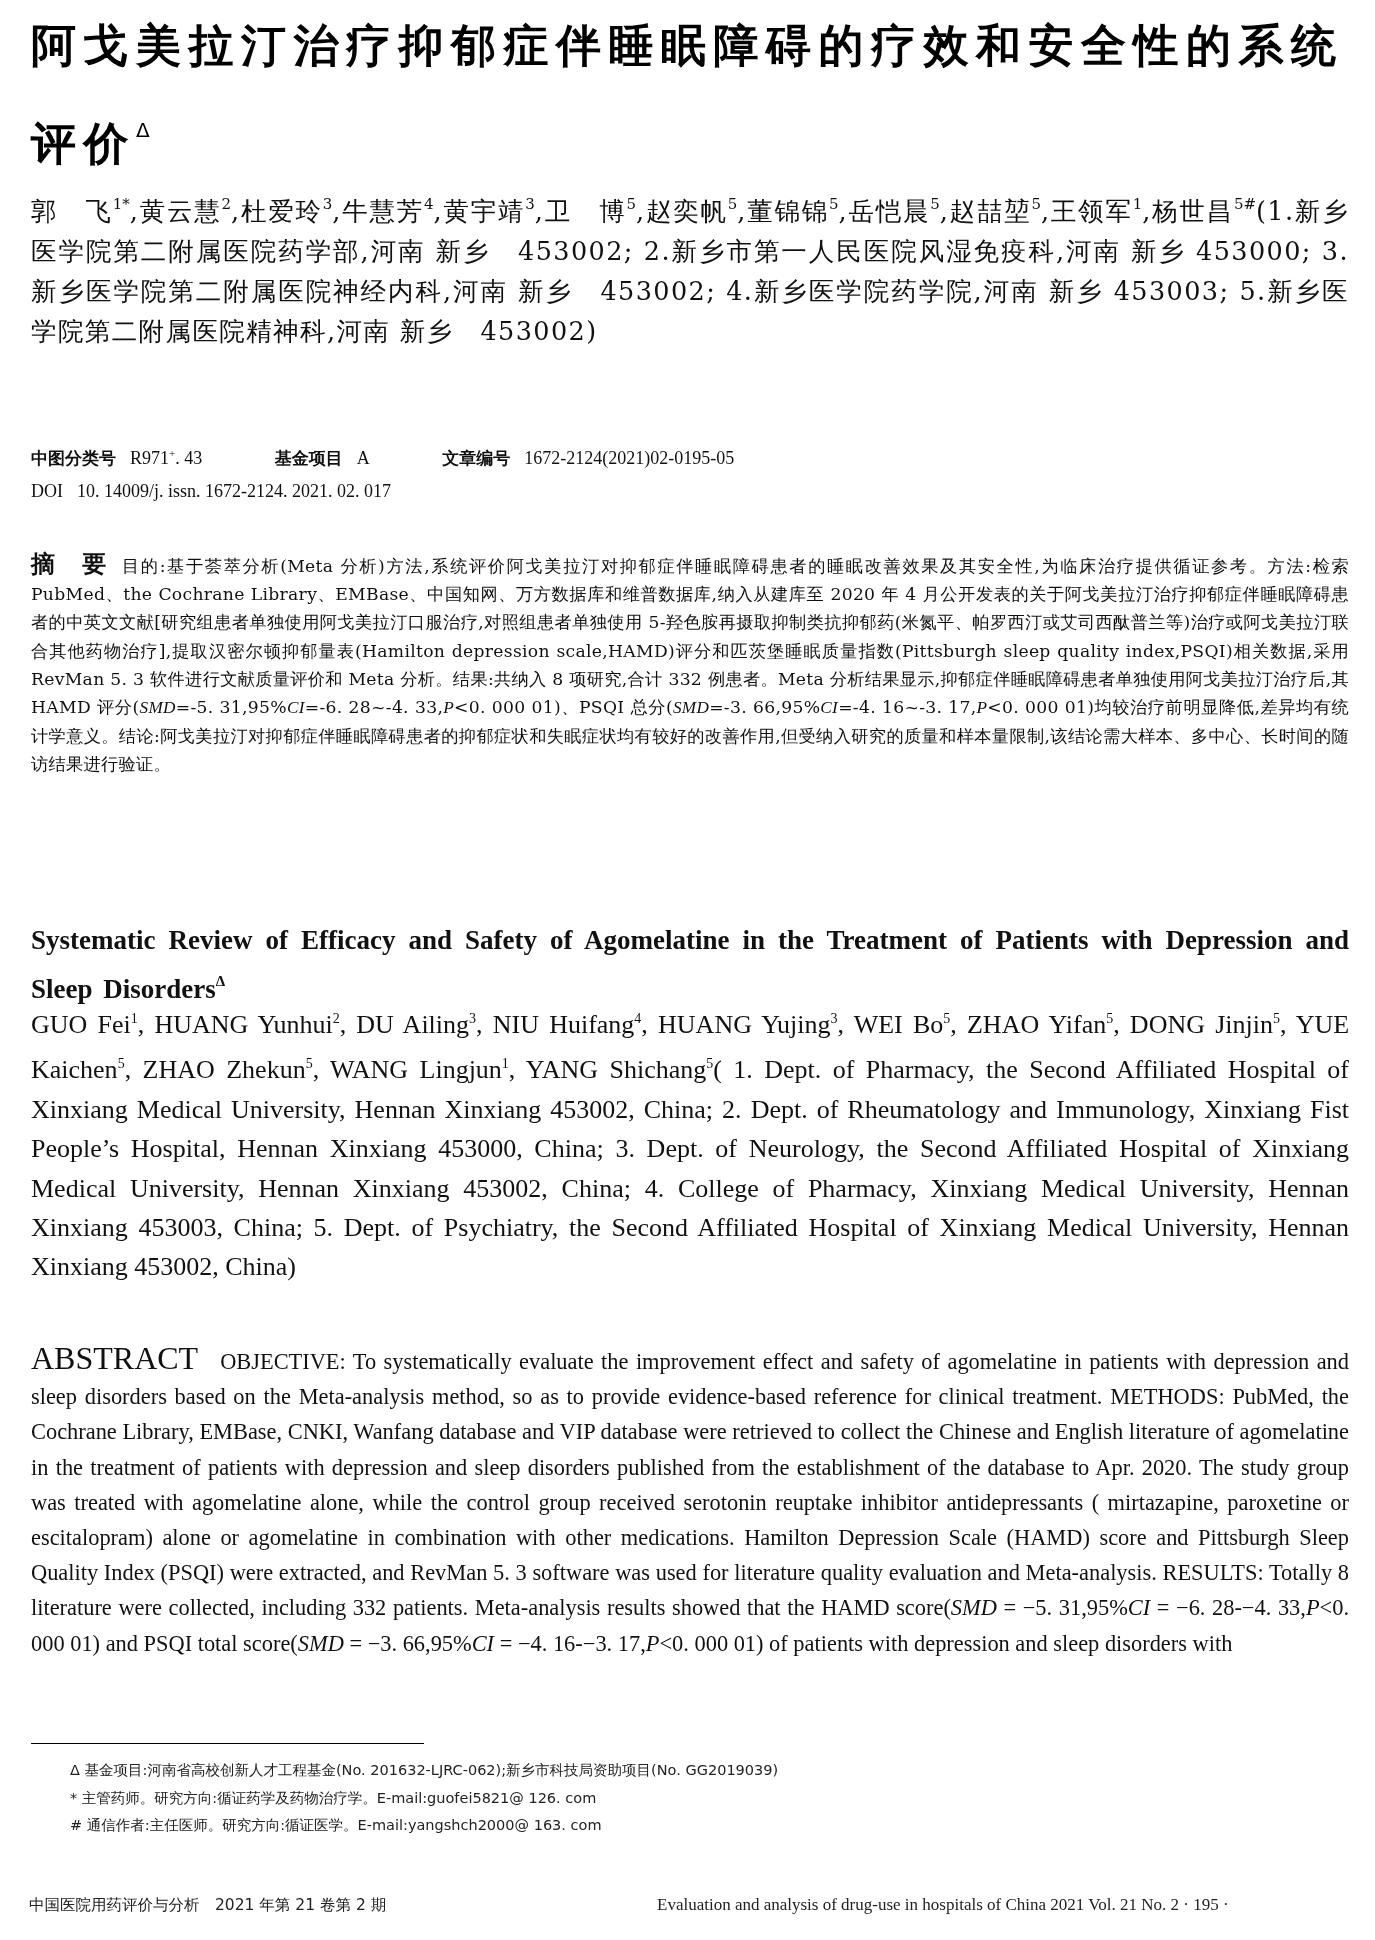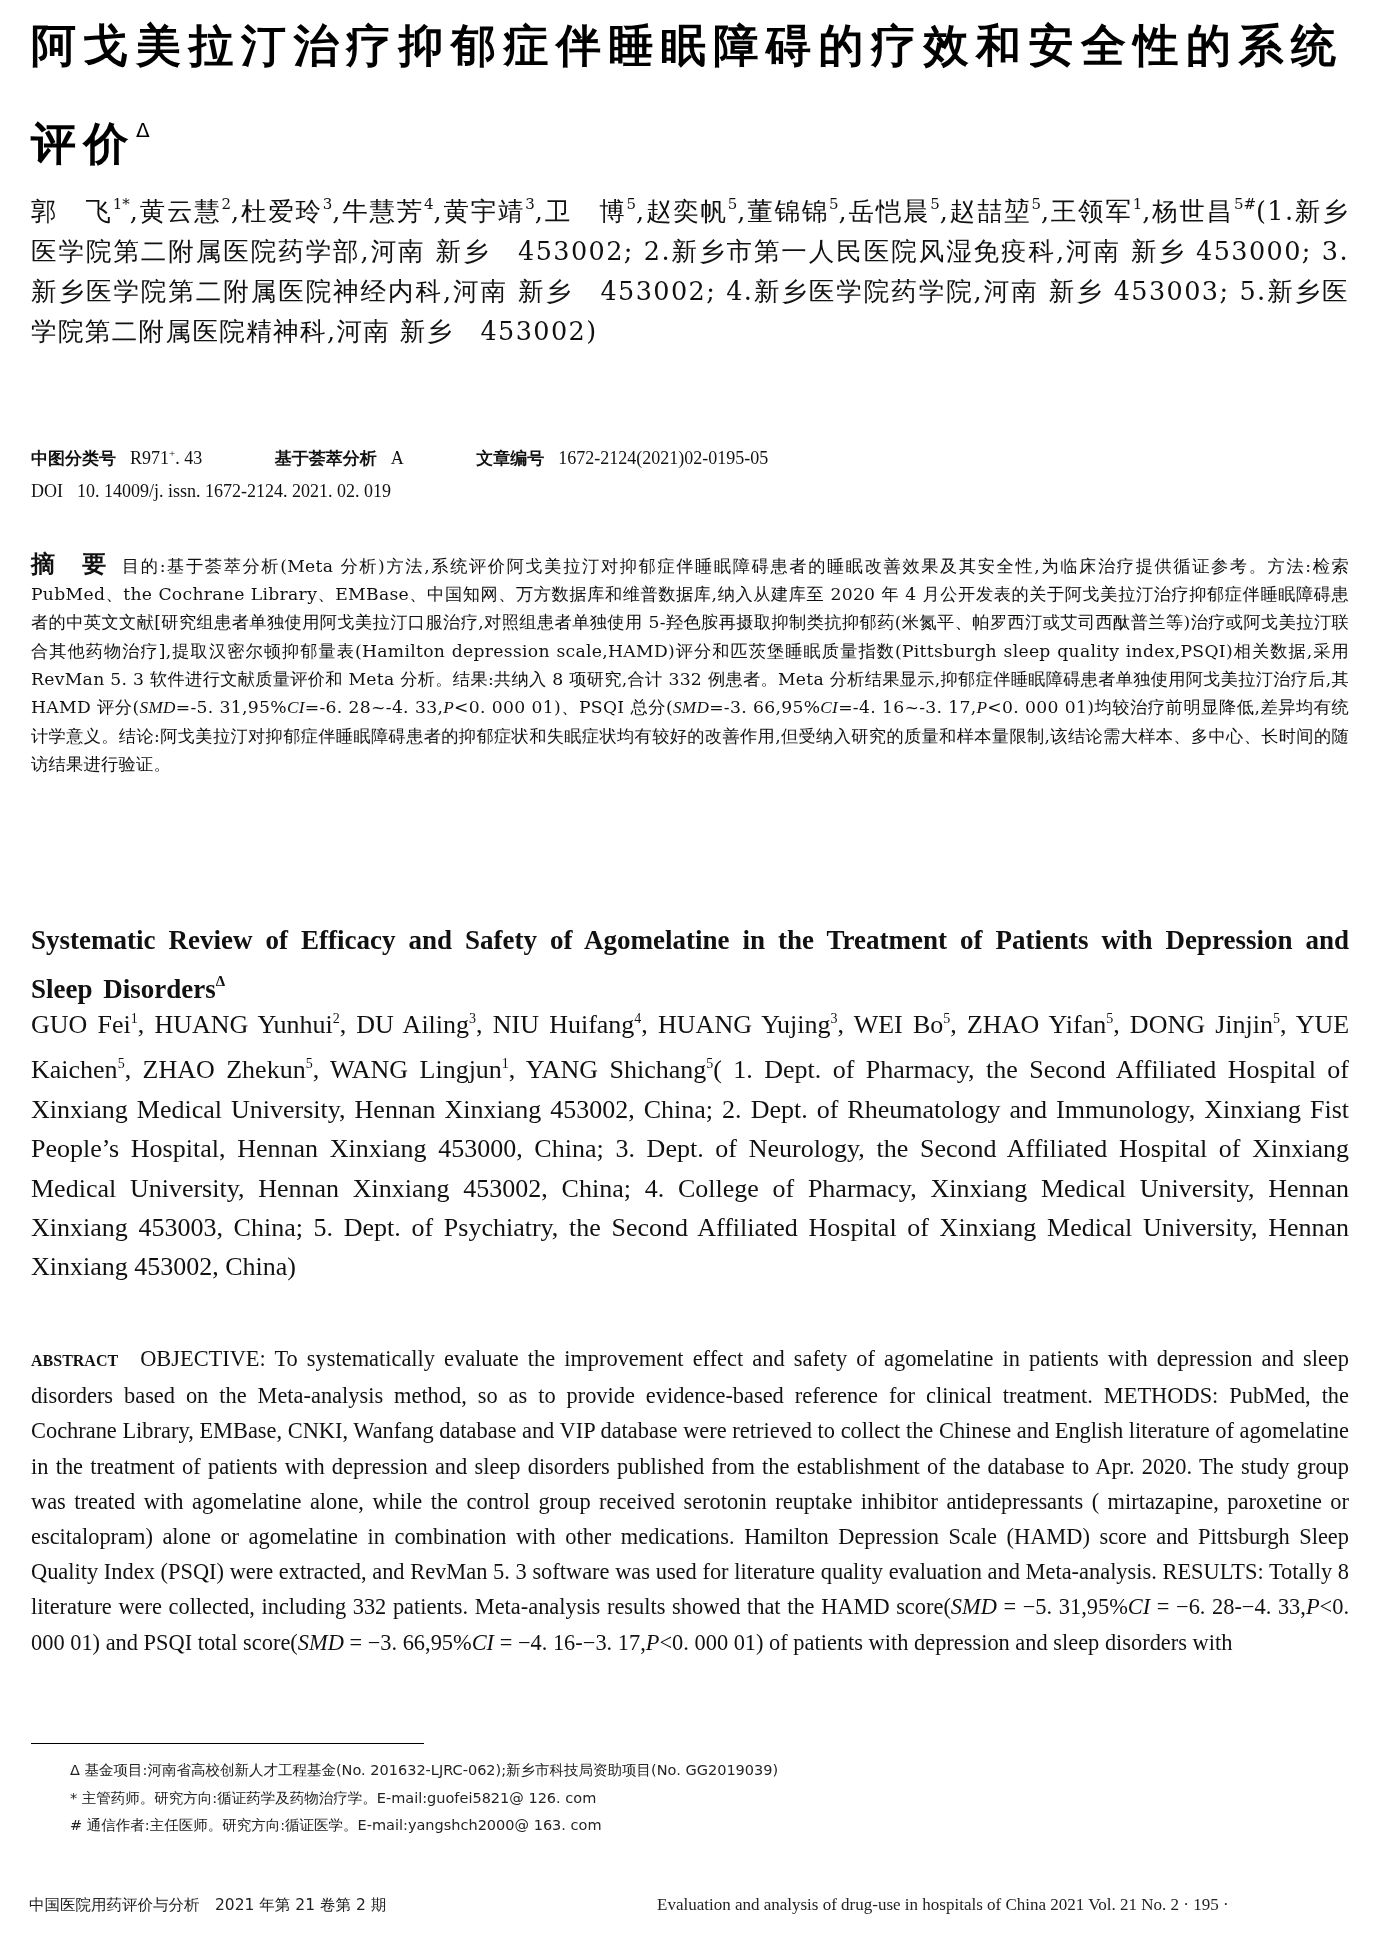--- a/index.html
+++ b/index.html
@@ -46,21 +46,21 @@
   .en-authors {
     top: 999px; font-family: "Liberation Serif", serif; font-size: 26px;
     line-height: 39.4px; text-align: justify; text-align-last: left;
   }
   .en-authors sup { font-size: 14px; vertical-align: 10px; }
 
   .en-abs {
     top: 1341px; font-family: "Liberation Serif", serif; font-size: 22.4px;
     line-height: 35.2px; text-align: justify;
   }
-  .en-abs .lbl { font-weight: bold; font-size: 16px; margin-right: 22px; }
+  .en-abs .lbl { font-weight: normal; font-size: 32px; margin-right: 22px; }
   .en-abs i { font-style: italic; }
 
   .rule { position: absolute; left: 27px; top: 1743px; width: 393px; height: 0; border-top: 1.5px solid #000; }
 
   .footnotes {
     top: 1757px; left: 66px; font-family: "DejaVu Sans", sans-serif; font-size: 14.5px; line-height: 27.5px;
     color: #222;
   }
   .footnotes .line { white-space: nowrap; }
 
@@ -81,26 +81,26 @@
   </div>
 
   <div class="col cn-authors">
     <span id="cn-author-list"><span>郭　飞</span><sup>1*</sup>,<span>黄云慧</span><sup>2</sup>,<span>杜爱玲</span><sup>3</sup>,<span>牛慧芳</span><sup>4</sup>,<span>黄宇靖</span><sup>3</sup>,<span>卫　博</span><sup>5</sup>,<span>赵奕帆</span><sup>5</sup>,<span>董锦锦</span><sup>5</sup>,<span>岳恺晨</span><sup>5</sup>,<span>赵喆堃</span><sup>5</sup>,<span>王领军</span><sup>1</sup>,<span>杨世昌</span><sup>5#</sup></span><span>(1.新乡医学院第二附属医院药学部,河南 新乡　453002; 2.新乡市第一人民医院风湿免疫科,河南 新乡 453000; 3.新乡医学院第二附属医院神经内科,河南 新乡　453002; 4.新乡医学院药学院,河南 新乡 453003; 5.新乡医学院第二附属医院精神科,河南 新乡　453002)</span>
   </div>
 
   <div class="col meta">
     <div>
       <span class="lbl">中图分类号</span><span class="val"><span>R971</span><sup>+</sup><span>. 43</span></span>
       <span class="gap"></span>
-      <span class="lbl">基于荟萃分析</span><span class="val">A</span>
+      <span class="lbl">基金项目</span><span class="val">A</span>
       <span class="gap"></span>
       <span class="lbl">文章编号</span><span class="val">1672-2124(2021)02-0195-05</span>
     </div>
     <div>
-      <span class="val" style="margin-left:0">DOI</span><span class="val">10. 14009/j. issn. 1672-2124. 2021. 02. 019</span>
+      <span class="val" style="margin-left:0">DOI</span><span class="val">10. 14009/j. issn. 1672-2124. 2021. 02. 017</span>
     </div>
   </div>
 
   <div class="col cn-abs">
     <span class="lbl">摘　要</span><span><span>目的:基于荟萃分析(Meta 分析)方法,系统评价阿戈美拉汀对抑郁症伴睡眠障碍患者的睡眠改善效果及其安全性,为临床治疗提供循证参考。方法:检索 PubMed、the Cochrane Library、EMBase、中国知网、万方数据库和维普数据库,纳入从建库至 2020 年 4 月公开发表的关于阿戈美拉汀治疗抑郁症伴睡眠障碍患者的中英文文献[研究组患者单独使用阿戈美拉汀口服治疗,对照组患者单独使用 5-羟色胺再摄取抑制类抗抑郁药(米氮平、帕罗西汀或艾司西酞普兰等)治疗或阿戈美拉汀联合其他药物治疗],提取汉密尔顿抑郁量表(Hamilton depression scale,HAMD)评分和匹茨堡睡眠质量指数(Pittsburgh sleep quality index,PSQI)相关数据,采用 RevMan 5. 3 软件进行文献质量评价和 Meta 分析。结果:共纳入 8 项研究,合计 332 例患者。Meta 分析结果显示,抑郁症伴睡眠障碍患者单独使用阿戈美拉汀治疗后,其 HAMD 评分(</span><i>SMD</i><span>=-5. 31,95%</span><i>CI</i><span>=-6. 28~-4. 33,</span><i>P</i><span>&lt;0. 000 01)、PSQI 总分(</span><i>SMD</i><span>=-3. 66,95%</span><i>CI</i><span>=-4. 16~-3. 17,</span><i>P</i><span>&lt;0. 000 01)均较治疗前明显降低,差异均有统计学意义。结论:阿戈美拉汀对抑郁症伴睡眠障碍患者的抑郁症状和失眠症状均有较好的改善作用,但受纳入研究的质量和样本量限制,该结论需大样本、多中心、长时间的随访结果进行验证。</span></span>
   </div>
 
 
   <div class="col en-title">
     <span>Systematic Review of Efficacy and Safety of Agomelatine in the Treatment of Patients with Depression and Sleep Disorders</span><sup>Δ</sup>

